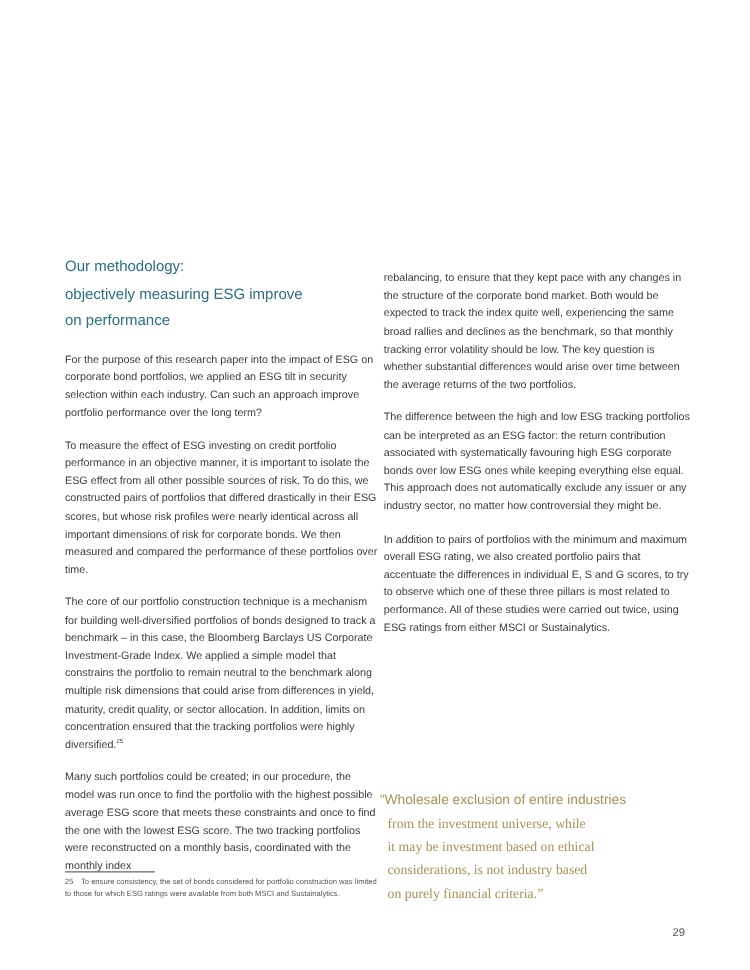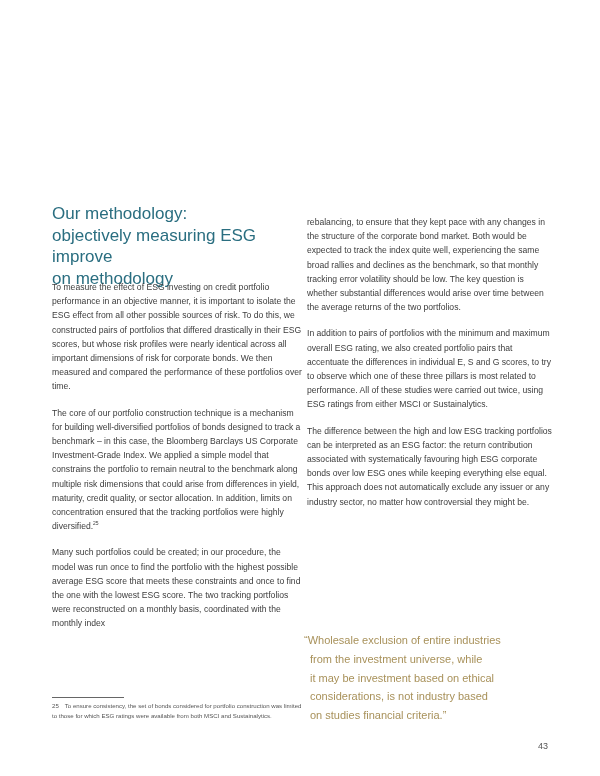--- a/index.html
+++ b/index.html
@@ -1,59 +1,60 @@
 <!DOCTYPE html>
 <html><head>
   <meta charset="utf-8">
   <style>
     html, body { margin: 0; padding: 0; background: #ffffff; }
     body { width: 600px; height: 776px; position: relative; overflow: hidden;
       font-family: "Liberation Sans", "DejaVu Sans", sans-serif; color: #3a3a3a; }
     .heading { position: absolute; left: 52px; top: 203px; width: 260px;
-      font-size: 17px; line-height: 21.5px; color: #2a6e80; font-weight: normal; margin: 0; }
+      font-size: 12px; line-height: 21.5px; color: #2a6e80; font-weight: normal; margin: 0; }
     .col { position: absolute; font-size: 8.6px; line-height: 14.2px; color: #3c3c3c; }
     .col p { margin: 12px 0 9px 0; }
     .col-left { left: 52px; top: 268px; width: 250px; }
     .col-right { left: 307px; top: 203px; width: 245px; }
     sup { font-size: 5px; vertical-align: super; line-height: 0; }
     .fn-rule { position: absolute; left: 52px; top: 697px; width: 72px; height: 0; border-top: 0.8px solid #666; }
     .footnote { position: absolute; left: 52px; top: 701px; width: 250px; font-size: 6.1px; line-height: 10px; color: #555; }
     .footnote .fn-num { margin-right: 6px; }
     .quote { position: absolute; left: 304px; top: 631px; width: 260px; font-size: 11px; line-height: 18.8px; color: #a8915a; }
     .quote .q-line { display: block; white-space: nowrap; }
-    .quote .q-line.indent { padding-left: 6px; }
+    .quote .q-line.indent { padding-left: 6px; font-family: Liberation Serif, serif; }
     .page-num { position: absolute; left: 538px; top: 741px; font-size: 9px; color: #555; }
   </style>
 </head>
 <body>
 
 <h1 class="heading">
   <span style="display:block">Our methodology:</span>
   <span style="display:block">objectively measuring ESG improve</span>
-  <span style="display:block">on methodology</span>
+  <span style="display:block">on performance</span>
 </h1>
 
 <div class="col col-left">
+  <p>For the purpose of this research paper into the impact of ESG on corporate bond portfolios, we applied an ESG tilt in security selection within each industry. Can such an approach improve portfolio performance over the long term?</p>
   <p>To measure the effect of ESG investing on credit portfolio performance in an objective manner, it is important to isolate the ESG effect from all other possible sources of risk. To do this, we constructed pairs of portfolios that differed drastically in their ESG scores, but whose risk profiles were nearly identical across all important dimensions of risk for corporate bonds. We then measured and compared the performance of these portfolios over time.</p>
   <p><span>The core of our portfolio construction technique is a mechanism for building well-diversified portfolios of bonds designed to track a benchmark – in this case, the Bloomberg Barclays US Corporate Investment-Grade Index. We applied a simple model that constrains the portfolio to remain neutral to the benchmark along multiple risk dimensions that could arise from differences in yield, maturity, credit quality, or sector allocation. In addition, limits on concentration ensured that the tracking portfolios were highly diversified.</span><sup>25</sup></p>
   <p>Many such portfolios could be created; in our procedure, the model was run once to find the portfolio with the highest possible average ESG score that meets these constraints and once to find the one with the lowest ESG score. The two tracking portfolios were reconstructed on a monthly basis, coordinated with the monthly index</p>
 </div>
 
 <div class="col col-right">
   <p>rebalancing, to ensure that they kept pace with any changes in the structure of the corporate bond market. Both would be expected to track the index quite well, experiencing the same broad rallies and declines as the benchmark, so that monthly tracking error volatility should be low. The key question is whether substantial differences would arise over time between the average returns of the two portfolios.</p>
+  <p>The difference between the high and low ESG tracking portfolios can be interpreted as an ESG factor: the return contribution associated with systematically favouring high ESG corporate bonds over low ESG ones while keeping everything else equal. This approach does not automatically exclude any issuer or any industry sector, no matter how controversial they might be.</p>
   <p>In addition to pairs of portfolios with the minimum and maximum overall ESG rating, we also created portfolio pairs that accentuate the differences in individual E, S and G scores, to try to observe which one of these three pillars is most related to performance. All of these studies were carried out twice, using ESG ratings from either MSCI or Sustainalytics.</p>
-  <p>The difference between the high and low ESG tracking portfolios can be interpreted as an ESG factor: the return contribution associated with systematically favouring high ESG corporate bonds over low ESG ones while keeping everything else equal. This approach does not automatically exclude any issuer or any industry sector, no matter how controversial they might be.</p>
 </div>
 
 <div class="quote">
   <span class="q-line">“Wholesale exclusion of entire industries</span>
   <span class="q-line indent">from the investment universe, while</span>
   <span class="q-line indent">it may be investment based on ethical</span>
   <span class="q-line indent">considerations, is not industry based</span>
-  <span class="q-line indent">on studies financial criteria.”</span>
+  <span class="q-line indent">on purely financial criteria.”</span>
 </div>
 
 <div class="fn-rule"></div>
 <div class="footnote">
   <span class="fn-num">25</span><span>To ensure consistency, the set of bonds considered for portfolio construction was limited to those for which ESG ratings were available from both MSCI and Sustainalytics.</span>
 </div>
 
-<div class="page-num">43</div>
+<div class="page-num">29</div>
 
 </body></html>

